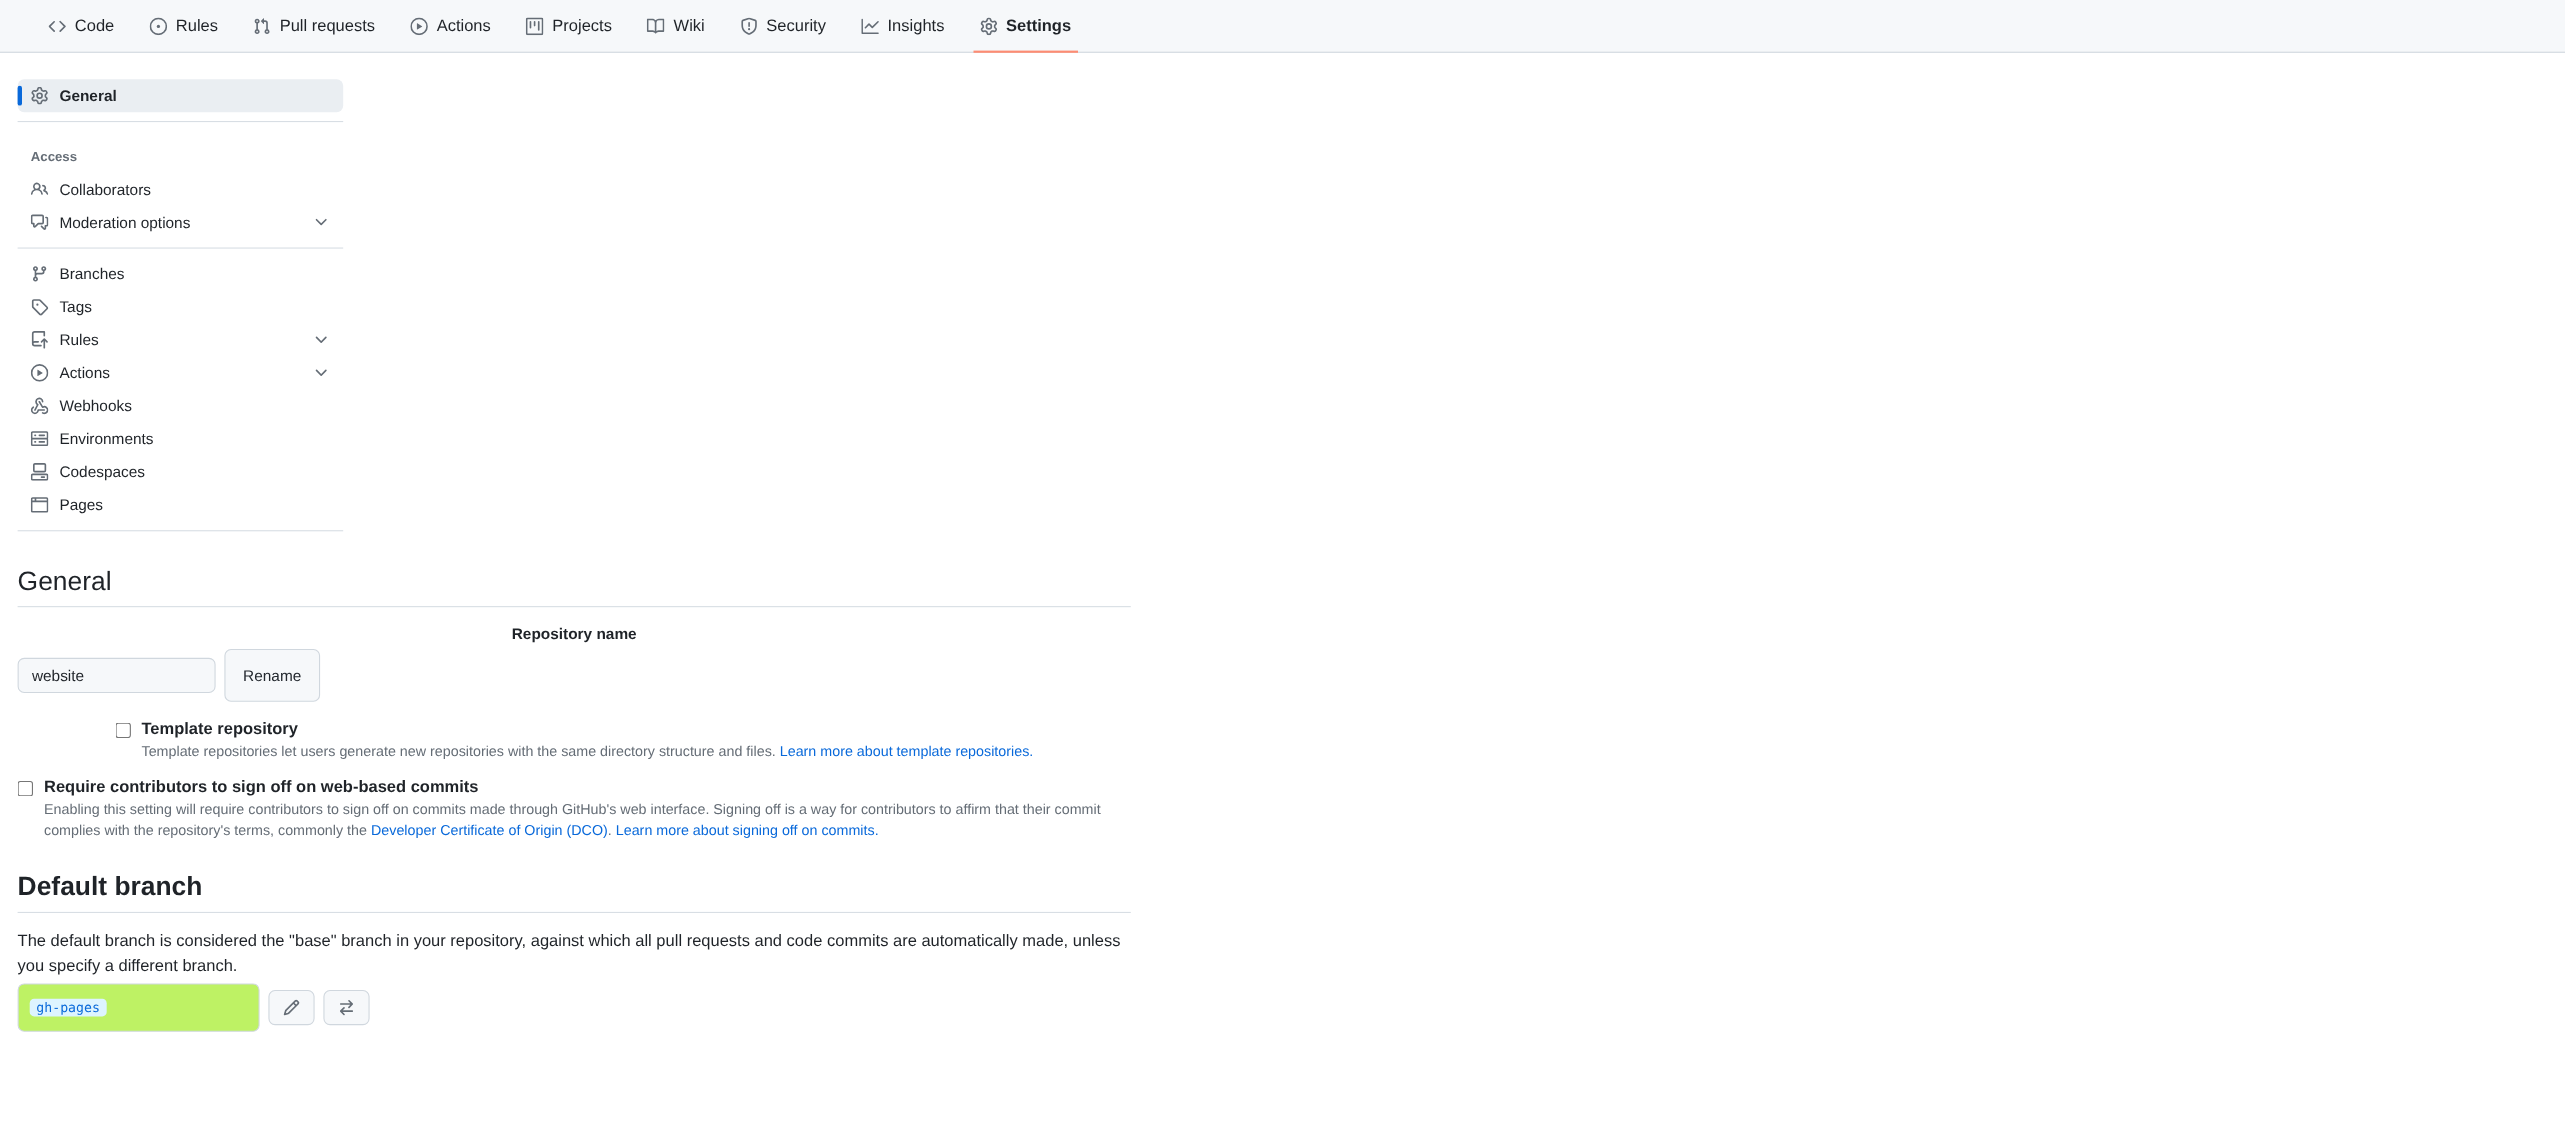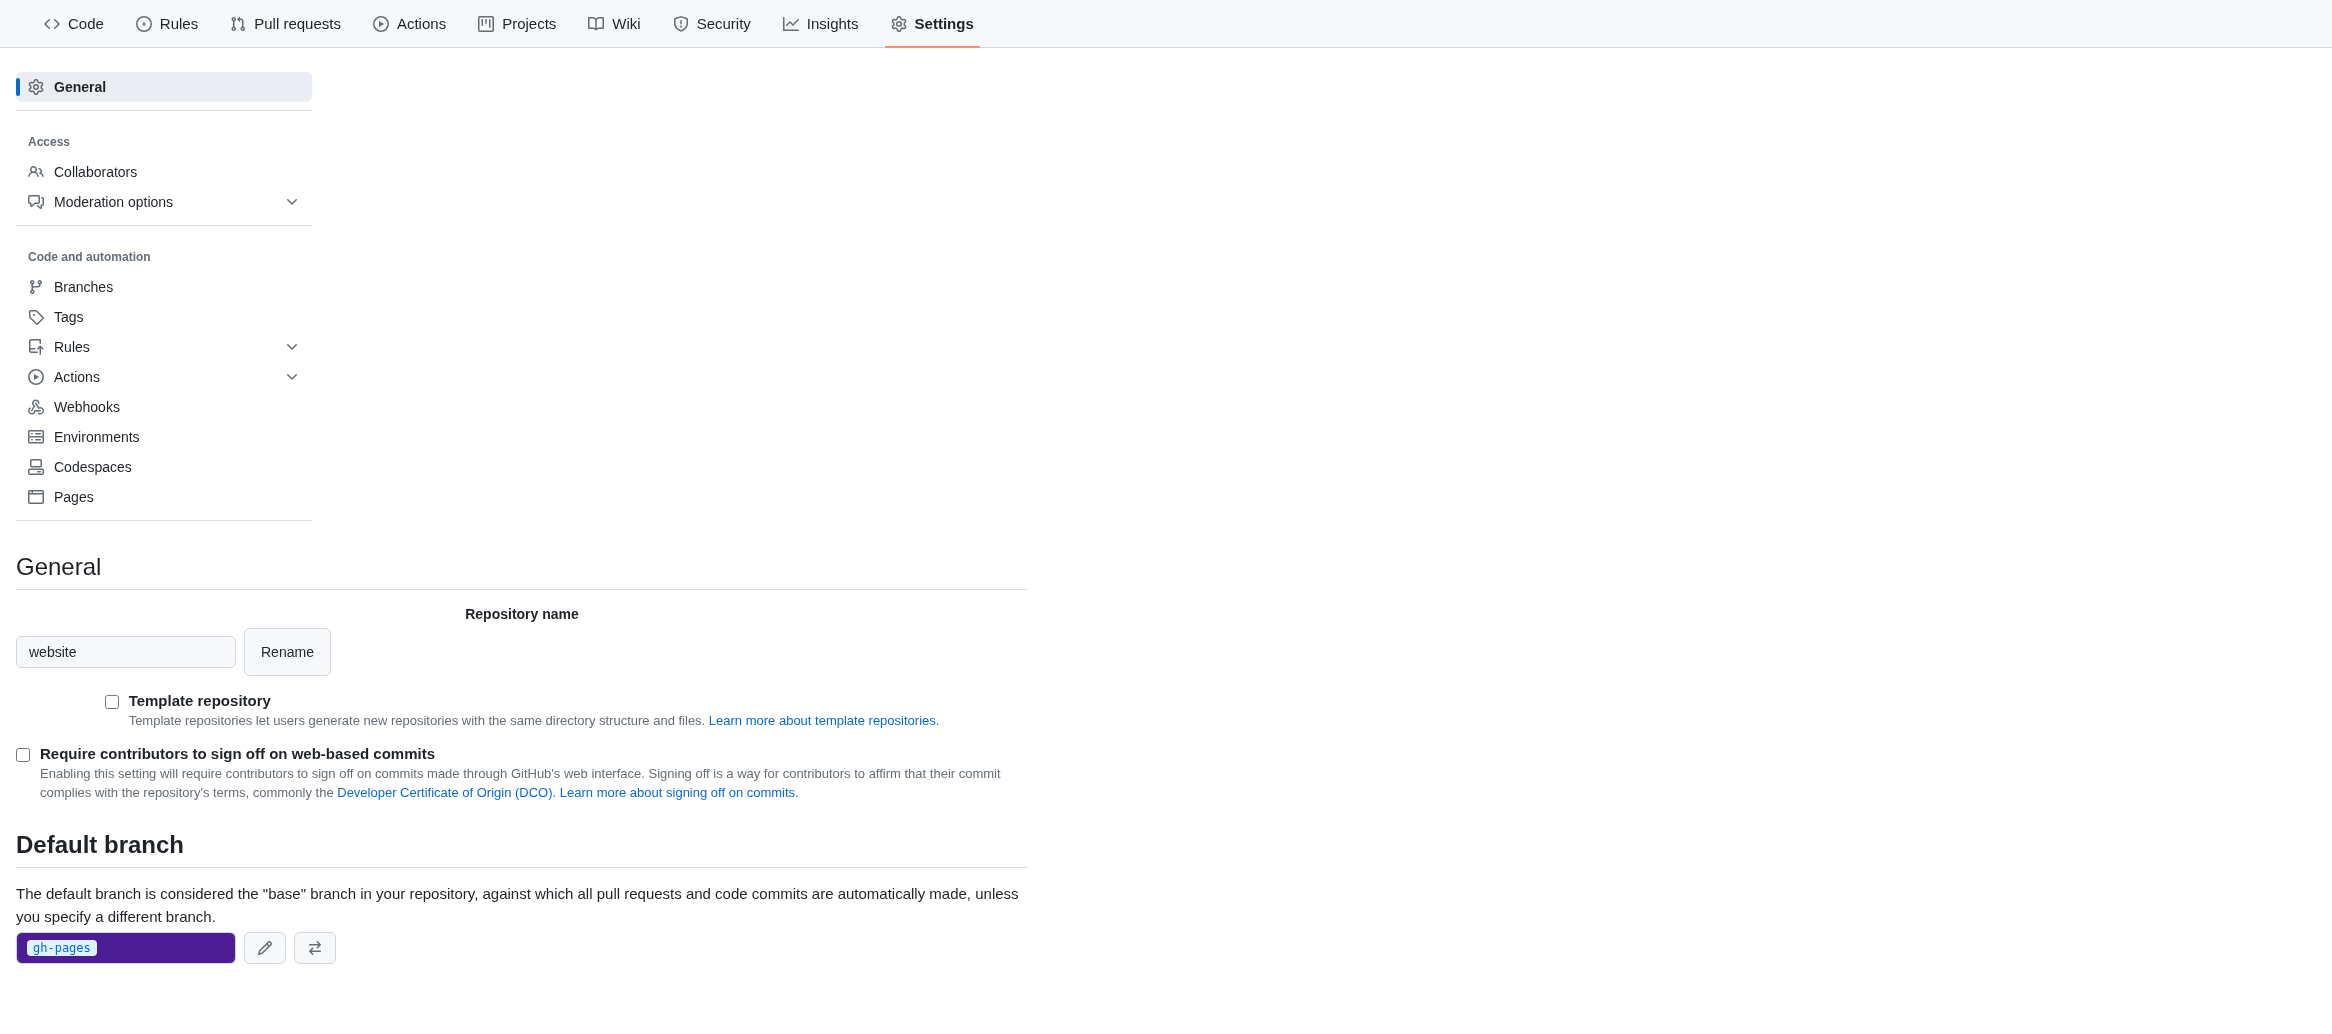--- a/index.html
+++ b/index.html
@@ -119,21 +119,21 @@
     gap: 8px;
     align-items: center;
     margin-bottom: 16px;
   }
   .text-input {
     font-size: 14px;
     padding: 5px 12px;
     border: 1px solid #d0d7de;
     border-radius: 6px;
     background: #f6f8fa;
-    width: 220px;
+    width: 180px;
     height: 32px;
     color: #1f2328;
   }
   .btn {
     font-size: 14px;
     padding: 5px 16px;
     height: 48px;
     border: 1px solid #d0d7de;
     border-radius: 6px;
     background: #f6f8fa;
@@ -181,22 +181,22 @@
     margin-bottom: 4px;
   }
   .branch-row {
     display: flex;
     gap: 8px;
     align-items: center;
   }
   .branch-box {
     border: 1px solid #d0d7de;
     border-radius: 6px;
-    background: #4c1d95;
-    height: 32px;
+    background: #bef264;
+    height: 44px;
     display: flex;
     align-items: center;
     padding: 0 10px;
     width: 220px;
   }
   .branch-chip {
     font-family: ui-monospace, SFMono-Regular, "SF Mono", Menlo, Consolas, monospace;
     font-size: 12px;
     background: #ddf4ff;
     color: #0969da;
@@ -298,21 +298,20 @@
       <svg class="octicon" viewBox="0 0 16 16">
           <path d="M1.75 1h8.5c.966 0 1.75.784 1.75 1.75v5.5A1.75 1.75 0 0 1 10.25 10H7.061l-2.574 2.573A1.458 1.458 0 0 1 2 11.543V10h-.25A1.75 1.75 0 0 1 0 8.25v-5.5C0 1.784.784 1 1.75 1M1.5 2.75v5.5c0 .138.112.25.25.25h1a.75.75 0 0 1 .75.75v2.19l2.72-2.72a.749.749 0 0 1 .53-.22h3.5a.25.25 0 0 0 .25-.25v-5.5a.25.25 0 0 0-.25-.25h-8.5a.25.25 0 0 0-.25.25m13 2a.25.25 0 0 0-.25-.25h-.5a.75.75 0 0 1 0-1.5h.5c.966 0 1.75.784 1.75 1.75v5.5A1.75 1.75 0 0 1 14.25 12H14v1.543a1.458 1.458 0 0 1-2.487 1.03L9.22 12.28a.749.749 0 0 1 .326-1.275.749.749 0 0 1 .734.215l2.22 2.22v-2.19a.75.75 0 0 1 .75-.75h1a.25.25 0 0 0 .25-.25Z"></path>
         </svg>
       <span>Moderation options</span>
       <svg class="octicon chevron" viewBox="0 0 16 16">
           <path d="M12.78 5.22a.749.749 0 0 1 0 1.06l-4.25 4.25a.749.749 0 0 1-1.06 0L3.22 6.28a.749.749 0 1 1 1.06-1.06L8 8.94l3.72-3.72a.749.749 0 0 1 1.06 0"></path>
         </svg>
     </div>
     <hr class="side-divider">
 
-    <div class="side-section-title">Code and automation</div>
     <div class="side-item">
       <svg class="octicon" viewBox="0 0 16 16">
           <path d="M9.5 3.25a2.25 2.25 0 1 1 3 2.122V6A2.5 2.5 0 0 1 10 8.5H6a1 1 0 0 0-1 1v1.128a2.251 2.251 0 1 1-1.5 0V5.372a2.25 2.25 0 1 1 1.5 0v1.836A2.493 2.493 0 0 1 6 7h4a1 1 0 0 0 1-1v-.628A2.25 2.25 0 0 1 9.5 3.25m-6 0a.75.75 0 1 0 1.5 0 .75.75 0 0 0-1.5 0m8.25-.75a.75.75 0 1 0 0 1.5.75.75 0 0 0 0-1.5M4.25 12a.75.75 0 1 0 0 1.5.75.75 0 0 0 0-1.5"></path>
         </svg>
       <span>Branches</span>
     </div>
     <div class="side-item">
       <svg class="octicon" viewBox="0 0 16 16">
           <path d="M1 7.775V2.75C1 1.784 1.784 1 2.75 1h5.025c.464 0 .91.184 1.238.513l6.25 6.25a1.75 1.75 0 0 1 0 2.474l-5.026 5.026a1.75 1.75 0 0 1-2.474 0l-6.25-6.25A1.752 1.752 0 0 1 1 7.775m1.5 0c0 .066.026.13.073.177l6.25 6.25a.25.25 0 0 0 .354 0l5.025-5.025a.25.25 0 0 0 0-.354l-6.25-6.25a.25.25 0 0 0-.177-.073H2.75a.25.25 0 0 0-.25.25ZM6 5a1 1 0 1 1 0 2 1 1 0 0 1 0-2"></path>
         </svg>

